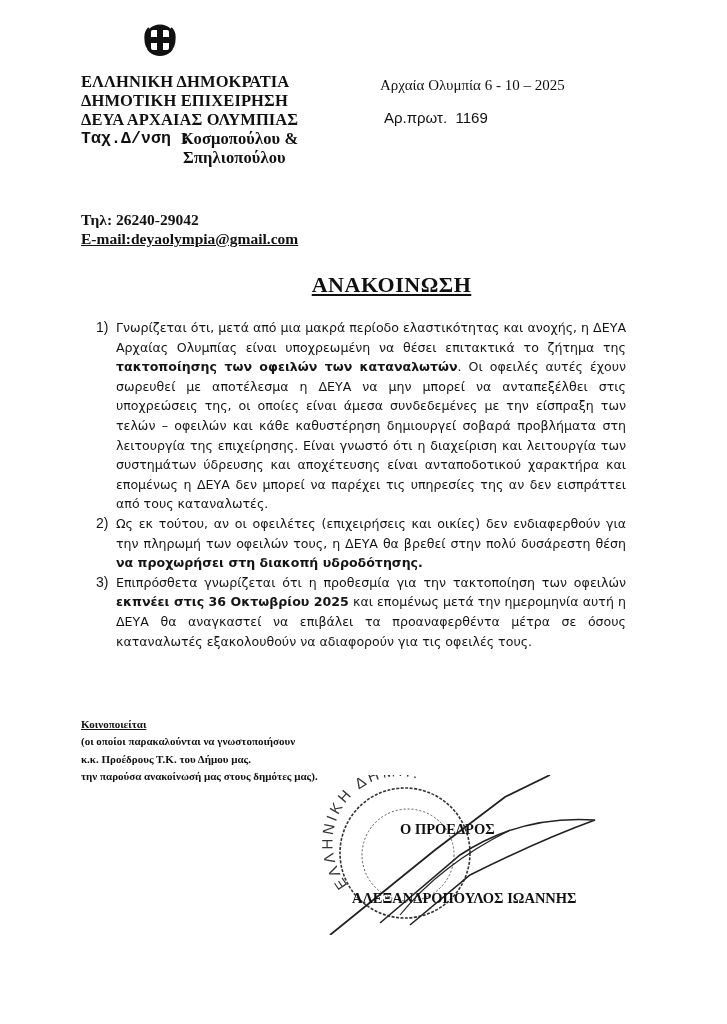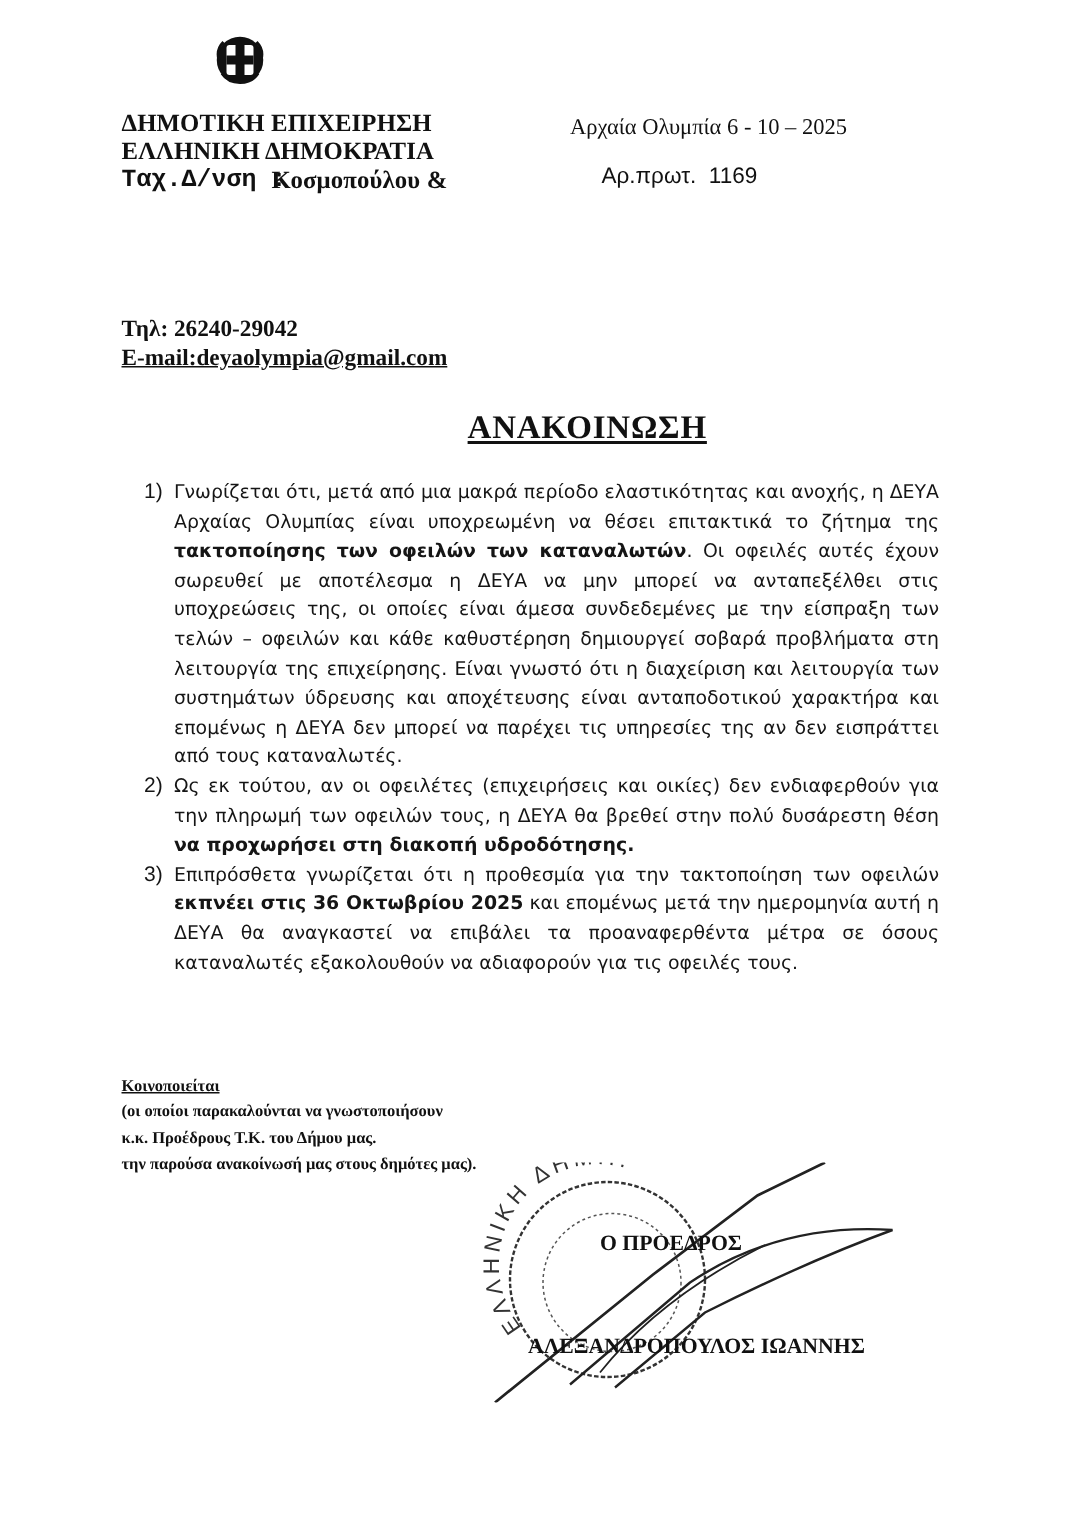--- a/index.html
+++ b/index.html
@@ -14,21 +14,21 @@
       letter-spacing: 0.1px;
     }
     .org-block div { white-space: nowrap; }
     .addr-row { display: flex; }
     .addr-label { width: 100px; font-family: Liberation Mono, monospace; }
     .addr-indent { padding-left: 102px; }
     .contact { position: absolute; left: 81px; top: 210px; font-weight: bold; font-size: 15.5px; line-height: 19px; }
     .contact .email { text-decoration: underline; }
     .date-block { position: absolute; left: 380px; top: 77px; font-family: "Liberation Sans", sans-serif; font-size: 15px; }
     .date-block .date { white-space: nowrap; font-family: Liberation Serif, serif; }
-    .date-block .proto { margin-top: 15px; margin-left: 21px; white-space: nowrap; }
+    .date-block .proto { margin-top: 15px; margin-left: 4px; white-space: nowrap; }
     .title {
       position: absolute; left: 0; width: 727px; top: 272px; text-align: center;
       font-family: "Liberation Serif", serif; font-weight: bold; font-size: 22px; text-decoration: underline;
       letter-spacing: 0.5px;
       padding-left: 28px;
     }
     .body-list {
       position: absolute; left: 96px; top: 318px; width: 530px;
       font-family: "DejaVu Sans", sans-serif; font-size: 12.6px; line-height: 19.6px;
       text-align: justify; color: #151515;
@@ -53,26 +53,28 @@
   <svg width="34" height="34" viewBox="0 0 34 34">
     <circle cx="17" cy="17" r="15.5" fill="#111"></circle>
     <path d="M3 17 Q1 10 6 5 M31 17 Q33 10 28 5 M5 26 Q9 32 17 32 Q25 32 29 26" stroke="#111" stroke-width="2" fill="none"></path>
     <rect x="8" y="7" width="18" height="20" rx="2" fill="#fff"></rect>
     <rect x="14" y="7" width="6" height="20" fill="#111"></rect>
     <rect x="8" y="14" width="18" height="6" fill="#111"></rect>
   </svg>
 </div>
 
 <div class="org-block">
+  <div>ΕΛΛΗΝΙΚΗ ΔΗΜΟΚΡΑΤΙΑ</div>
   <div>ΔΗΜΟΤΙΚΗ ΕΠΙΧΕΙΡΗΣΗ</div>
-  <div>ΕΛΛΗΝΙΚΗ ΔΗΜΟΚΡΑΤΙΑ</div>
+  <div>ΔΕΥΑ ΑΡΧΑΙΑΣ ΟΛΥΜΠΙΑΣ</div>
   <div class="addr-row">
     <span class="addr-label">Ταχ.Δ/νση :</span>
     <span>Κοσμοπούλου &amp;</span>
   </div>
+  <div class="addr-indent">Σπηλιοπούλου</div>
 </div>
 
 <div class="contact">
   <div>Τηλ:  26240-29042</div>
   <div class="email">E-mail:deyaolympia@gmail.com</div>
 </div>
 
 <div class="date-block">
   <div class="date">Αρχαία Ολυμπία  6 - 10 – 2025</div>
   <div class="proto">

